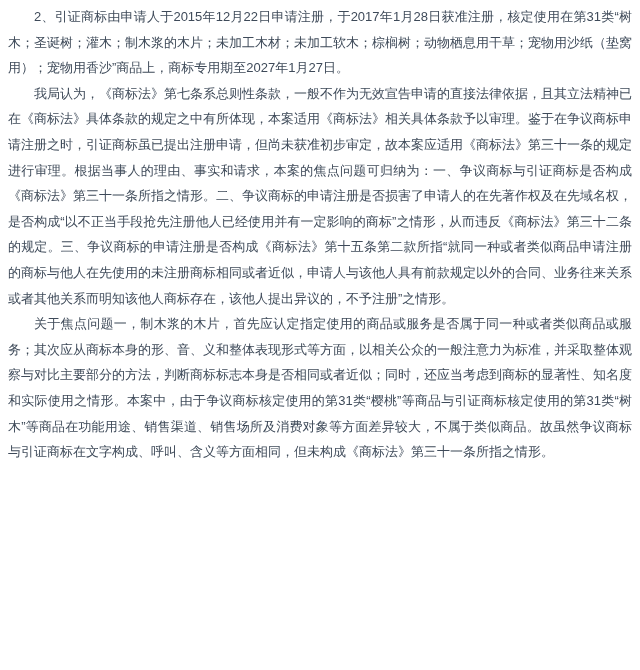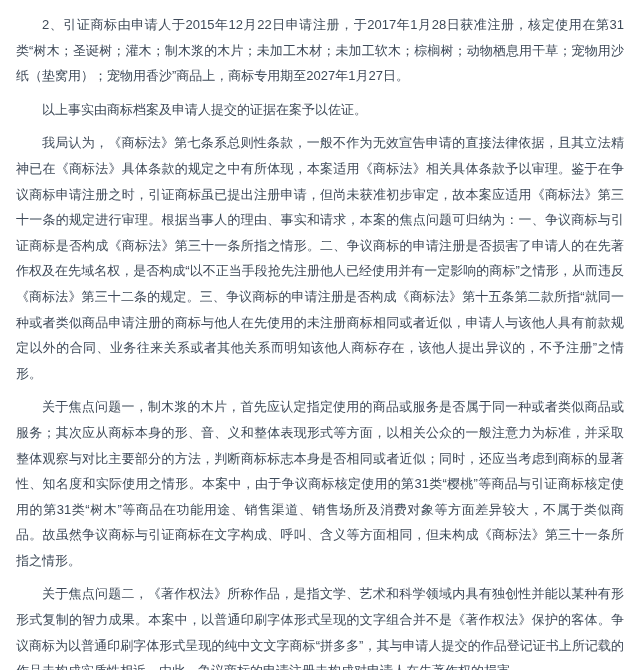--- a/index.html
+++ b/index.html
@@ -14,34 +14,32 @@
     font-family: "Liberation Sans", "DejaVu Sans", sans-serif;
   }
   .page {
     box-sizing: border-box;
     width: 640px;
     height: 670px;
     padding: 4px 8px 0 8px;
     background: #ffffff;
   }
   .para {
-    margin: 8px;
+    margin: 0;
     padding: 0;
     font-size: 13px;
     line-height: 25.6px;
     font-weight: 400;
     color: #3e4a59;
     text-align: justify;
     text-justify: inter-ideograph;
     text-indent: 2em;
     word-break: break-all;
   }
 </style>
 </head>
 <body>
 
 <div class="page">
   <p class="para">2、引证商标由申请人于2015年12月22日申请注册，于2017年1月28日获准注册，核定使用在第31类“树木；圣诞树；灌木；制木浆的木片；未加工木材；未加工软木；棕榈树；动物栖息用干草；宠物用沙纸（垫窝用）；宠物用香沙”商品上，商标专用期至2027年1月27日。</p>
-  <p class="para">以上事实由商标档案及申请人提交的证据在案予以佐证。</p>
   <p class="para">我局认为，《商标法》第七条系总则性条款，一般不作为无效宣告申请的直接法律依据，且其立法精神已在《商标法》具体条款的规定之中有所体现，本案适用《商标法》相关具体条款予以审理。鉴于在争议商标申请注册之时，引证商标虽已提出注册申请，但尚未获准初步审定，故本案应适用《商标法》第三十一条的规定进行审理。根据当事人的理由、事实和请求，本案的焦点问题可归纳为：一、争议商标与引证商标是否构成《商标法》第三十一条所指之情形。二、争议商标的申请注册是否损害了申请人的在先著作权及在先域名权，是否构成“以不正当手段抢先注册他人已经使用并有一定影响的商标”之情形，从而违反《商标法》第三十二条的规定。三、争议商标的申请注册是否构成《商标法》第十五条第二款所指“就同一种或者类似商品申请注册的商标与他人在先使用的未注册商标相同或者近似，申请人与该他人具有前款规定以外的合同、业务往来关系或者其他关系而明知该他人商标存在，该他人提出异议的，不予注册”之情形。</p>
   <p class="para">关于焦点问题一，制木浆的木片，首先应认定指定使用的商品或服务是否属于同一种或者类似商品或服务；其次应从商标本身的形、音、义和整体表现形式等方面，以相关公众的一般注意力为标准，并采取整体观察与对比主要部分的方法，判断商标标志本身是否相同或者近似；同时，还应当考虑到商标的显著性、知名度和实际使用之情形。本案中，由于争议商标核定使用的第31类“樱桃”等商品与引证商标核定使用的第31类“树木”等商品在功能用途、销售渠道、销售场所及消费对象等方面差异较大，不属于类似商品。故虽然争议商标与引证商标在文字构成、呼叫、含义等方面相同，但未构成《商标法》第三十一条所指之情形。</p>
-  <p class="para">关于焦点问题二，《著作权法》所称作品，是指文学、艺术和科学领域内具有独创性并能以某种有形形式复制的智力成果。本案中，以普通印刷字体形式呈现的文字组合并不是《著作权法》保护的客体。争议商标为以普通印刷字体形式呈现的纯中文文字商标“拼多多”，其与申请人提交的作品登记证书上所记载的作品未构成实质性相近。由此，争议商标的申请注册未构成对申请人在先著作权的损害。</p>
 </div>
 
 </body></html>

